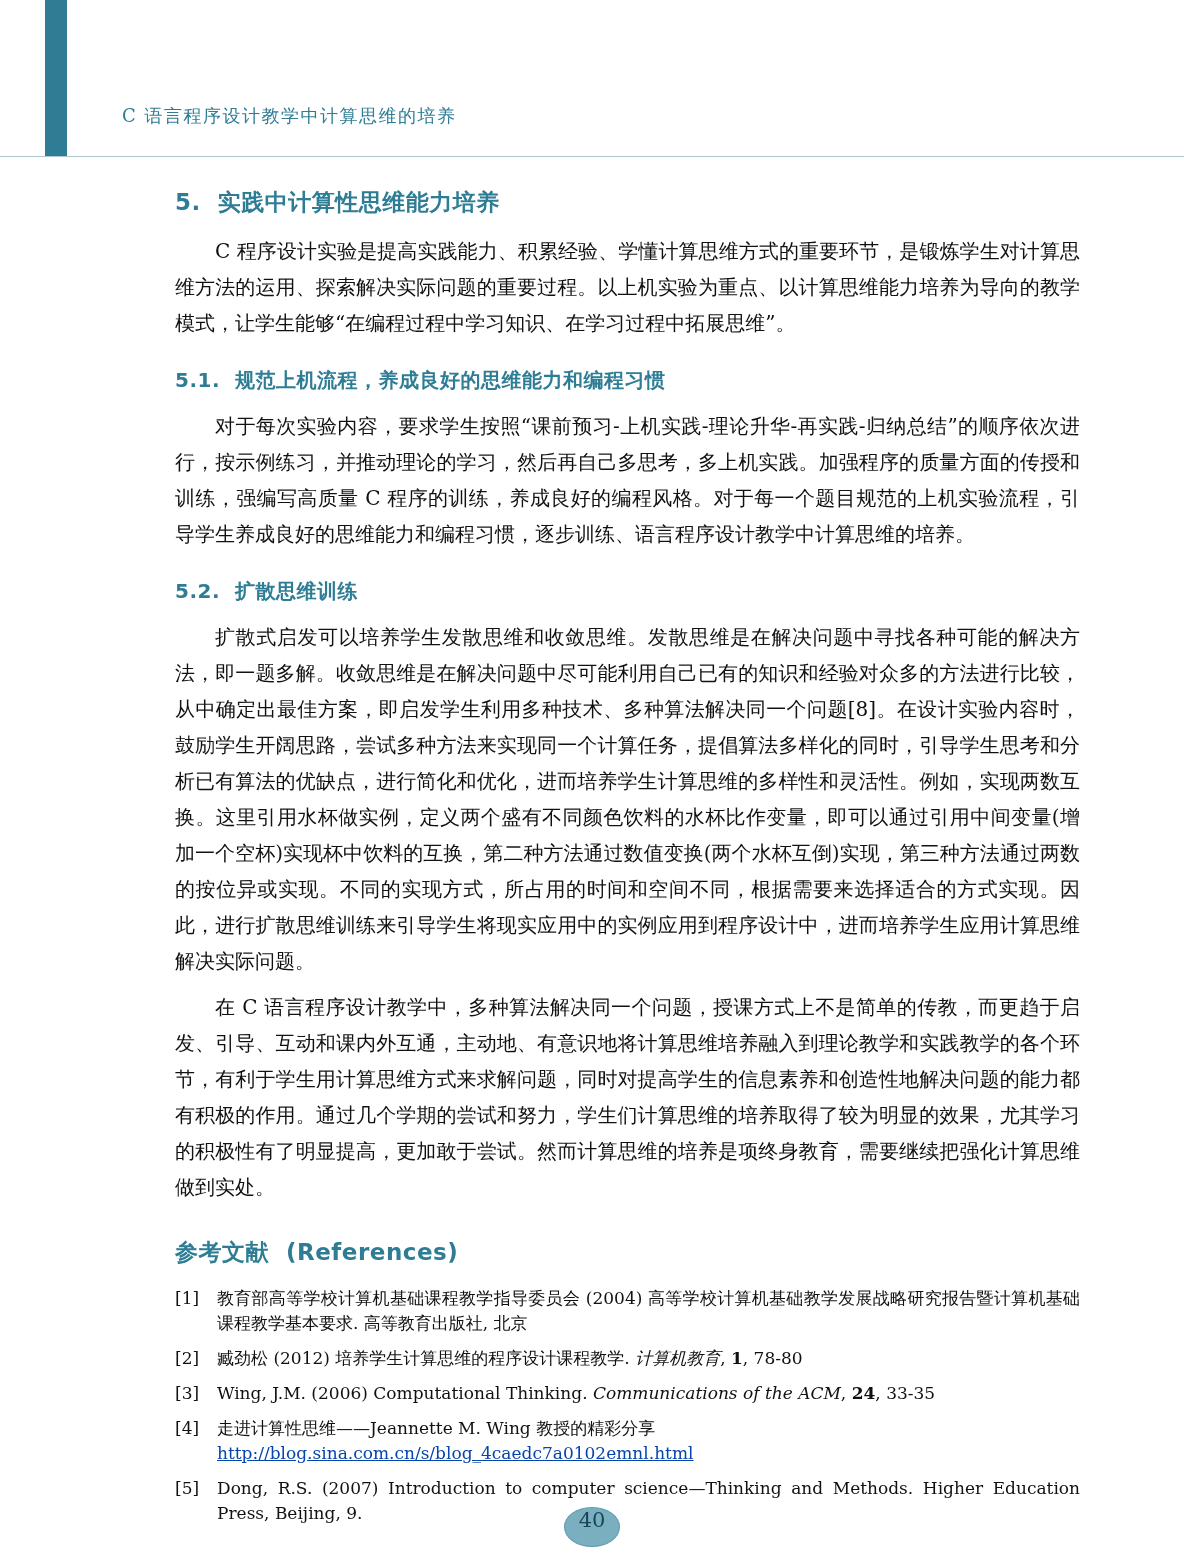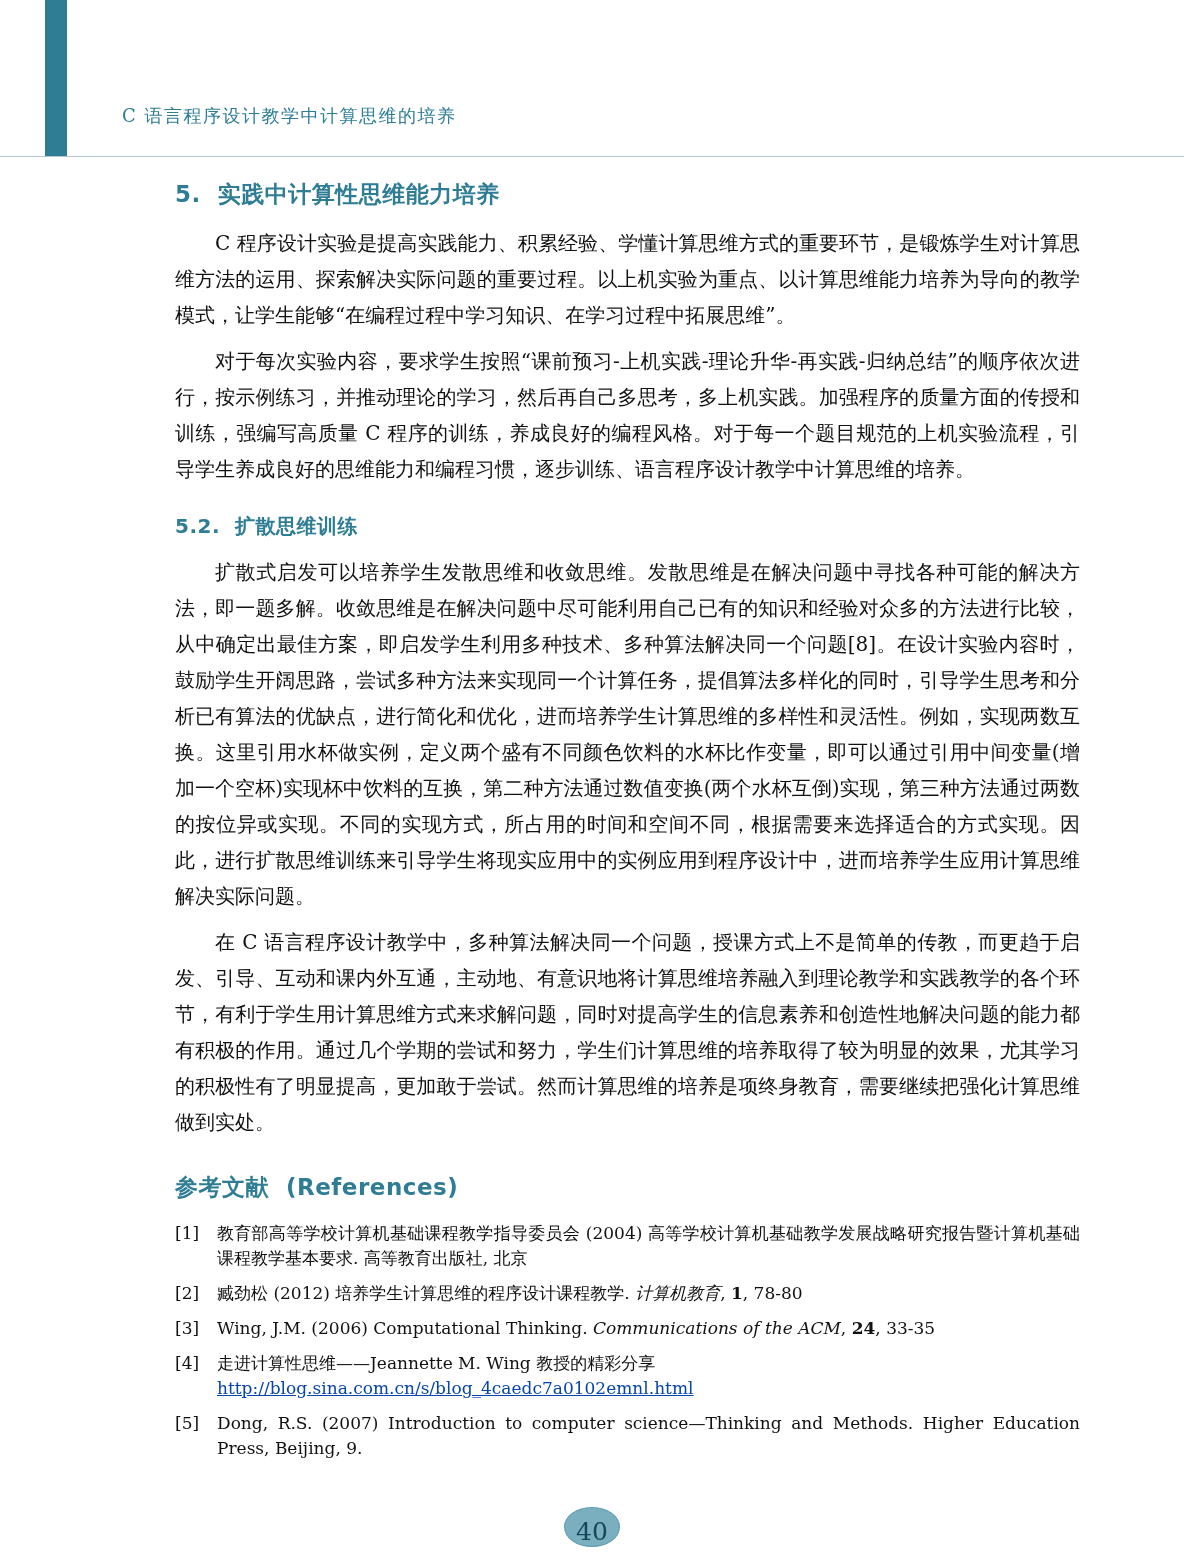--- a/index.html
+++ b/index.html
@@ -15,58 +15,59 @@
     font-family:"DejaVu Serif","Liberation Serif",serif;color:#111111;
   }
   .corner-bar{position:absolute;left:45px;top:0;width:22px;height:156px;background:var(--accent);}
   .header-zone{position:relative;height:156px;border-bottom:1.5px solid var(--rule);}
   .running-header{position:absolute;left:114px;bottom:28px;font-size:18px;letter-spacing:1.5px;color:var(--accent);margin-left:8px;}
   .content{margin-left:175px;margin-right:104px;padding-top:22px;}
   .h-main{
     font-family:"DejaVu Sans","Liberation Sans",sans-serif;font-weight:bold;color:var(--accent);
     font-size:23px;margin:26px 0 15px;white-space:pre-wrap;letter-spacing:0.5px;
   }
-  .content .h-main:first-child{margin-top:0;}
+  .content .h-main:first-child{margin-top:8px;}
   .h-sub{
     font-family:"DejaVu Sans","Liberation Sans",sans-serif;font-weight:bold;color:var(--accent);
     font-size:20px;margin:26px 0 14px;white-space:pre-wrap;letter-spacing:0.5px;
   }
   .para{font-size:20px;line-height:36px;text-align:justify;text-indent:2em;margin:0 0 10px;}
   .refs-heading{margin-top:32px;margin-bottom:18px;}
   .ref-list{margin-top:2px;}
   .ref-item{display:flex;font-size:17px;line-height:25px;margin-bottom:10px;}
   .ref-label{flex:0 0 42px;}
   .ref-body{flex:1;text-align:justify;}
   .italic{font-style:italic;}
   .bold{font-weight:bold;}
   .ref-link{color:var(--link);text-decoration:underline;cursor:pointer;}
   .page-badge{
     position:absolute;left:50%;top:1507px;transform:translateX(-50%);
     width:54px;height:38px;border-radius:50%;
     background:var(--badge-fill);border:1px solid #5f9cb0;
-    display:flex;align-items:flex-end;justify-content:center;
-    color:var(--badge-text);font-size:25px;
+    display:flex;align-items:flex-start;justify-content:center;
+    color:var(--badge-text);font-size:21px;
   }
 </style>
 </head>
 <body>
 
 <div class="page">
 
   <div class="corner-bar"></div>
 
   <div class="header-zone">
     <div class="running-header">C 语言程序设计教学中计算思维的培养</div>
   </div>
 
   <main class="content">
 
     <h2 class="h-main">5.  实践中计算性思维能力培养</h2>
     <p class="para">C 程序设计实验是提高实践能力、积累经验、学懂计算思维方式的重要环节，是锻炼学生对计算思维方法的运用、探索解决实际问题的重要过程。以上机实验为重点、以计算思维能力培养为导向的教学模式，让学生能够“在编程过程中学习知识、在学习过程中拓展思维”。</p>
 
+    <h3 class="h-sub">5.1.  规范上机流程，养成良好的思维能力和编程习惯</h3>
     <p class="para">对于每次实验内容，要求学生按照“课前预习-上机实践-理论升华-再实践-归纳总结”的顺序依次进行，按示例练习，并推动理论的学习，然后再自己多思考，多上机实践。加强程序的质量方面的传授和训练，强编写高质量 C 程序的训练，养成良好的编程风格。对于每一个题目规范的上机实验流程，引导学生养成良好的思维能力和编程习惯，逐步训练、语言程序设计教学中计算思维的培养。</p>
 
     <h3 class="h-sub">5.2.  扩散思维训练</h3>
     <p class="para">扩散式启发可以培养学生发散思维和收敛思维。发散思维是在解决问题中寻找各种可能的解决方法，即一题多解。收敛思维是在解决问题中尽可能利用自己已有的知识和经验对众多的方法进行比较，从中确定出最佳方案，即启发学生利用多种技术、多种算法解决同一个问题[8]。在设计实验内容时，鼓励学生开阔思路，尝试多种方法来实现同一个计算任务，提倡算法多样化的同时，引导学生思考和分析已有算法的优缺点，进行简化和优化，进而培养学生计算思维的多样性和灵活性。例如，实现两数互换。这里引用水杯做实例，定义两个盛有不同颜色饮料的水杯比作变量，即可以通过引用中间变量(增加一个空杯)实现杯中饮料的互换，第二种方法通过数值变换(两个水杯互倒)实现，第三种方法通过两数的按位异或实现。不同的实现方式，所占用的时间和空间不同，根据需要来选择适合的方式实现。因此，进行扩散思维训练来引导学生将现实应用中的实例应用到程序设计中，进而培养学生应用计算思维解决实际问题。</p>
 
     <p class="para">在 C 语言程序设计教学中，多种算法解决同一个问题，授课方式上不是简单的传教，而更趋于启发、引导、互动和课内外互通，主动地、有意识地将计算思维培养融入到理论教学和实践教学的各个环节，有利于学生用计算思维方式来求解问题，同时对提高学生的信息素养和创造性地解决问题的能力都有积极的作用。通过几个学期的尝试和努力，学生们计算思维的培养取得了较为明显的效果，尤其学习的积极性有了明显提高，更加敢于尝试。然而计算思维的培养是项终身教育，需要继续把强化计算思维做到实处。</p>
 
     <h2 class="h-main refs-heading">参考文献  (References)</h2>
     <div id="references-list" class="ref-list">
         <div class="ref-item">

